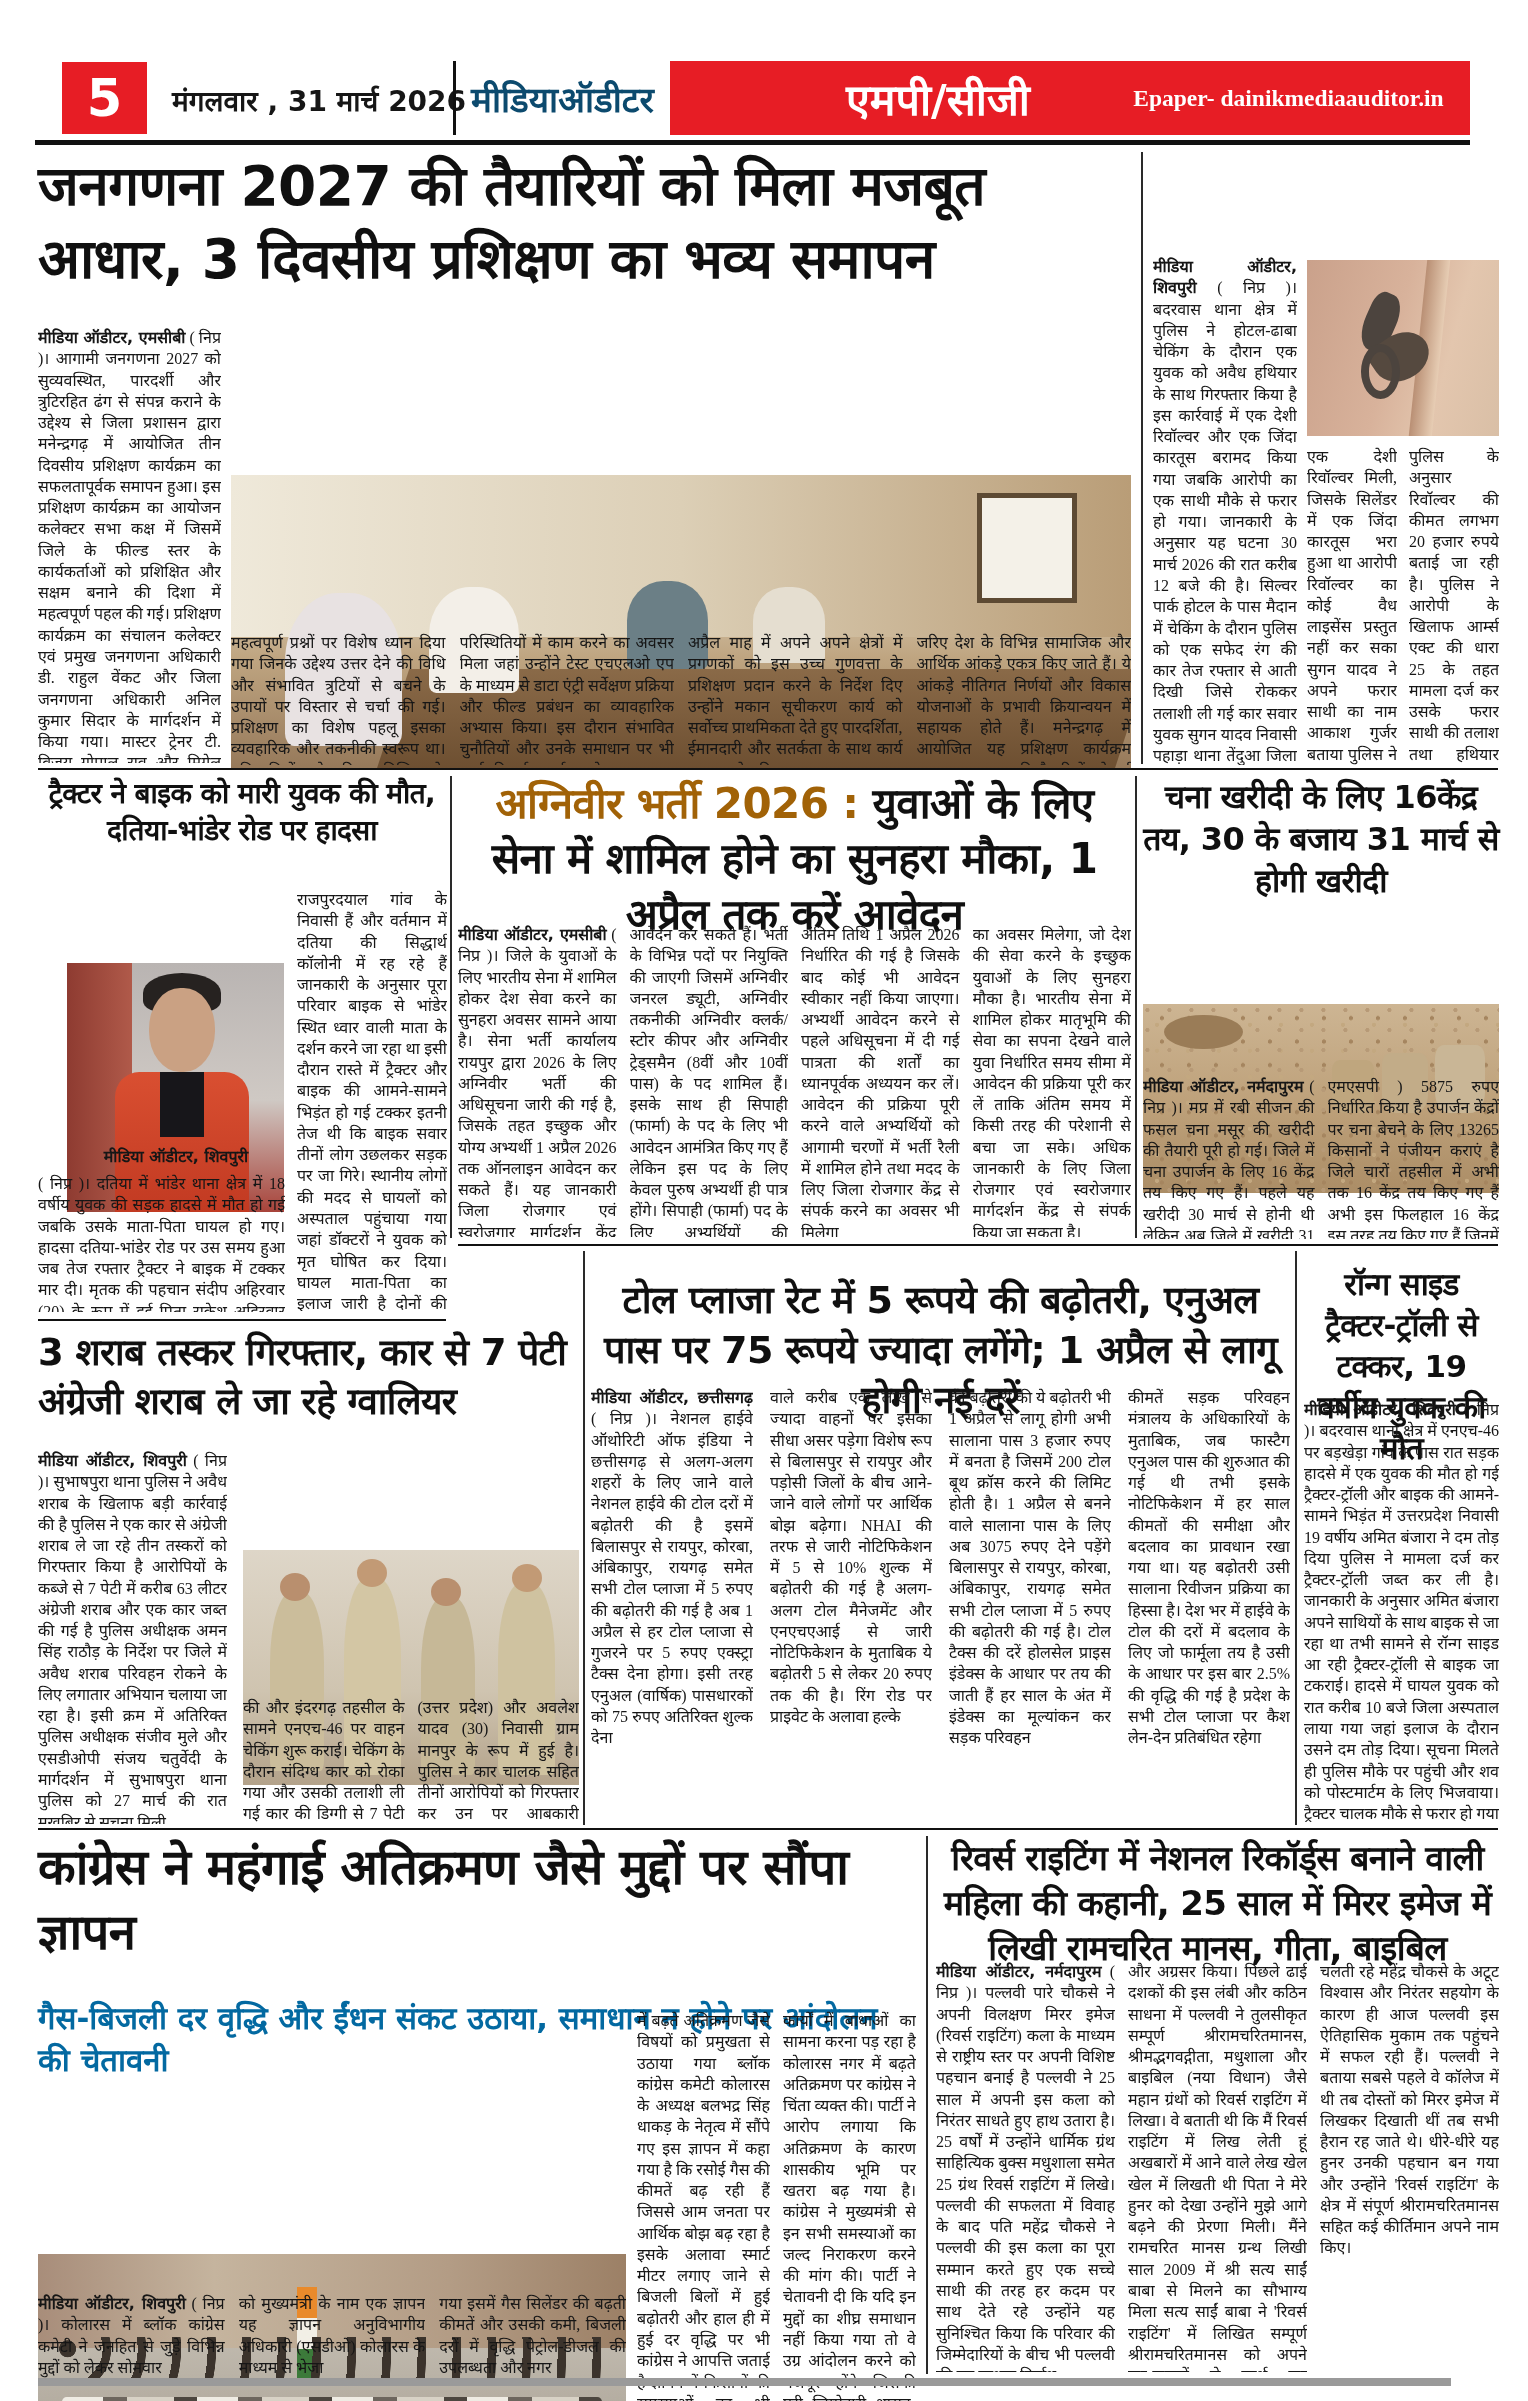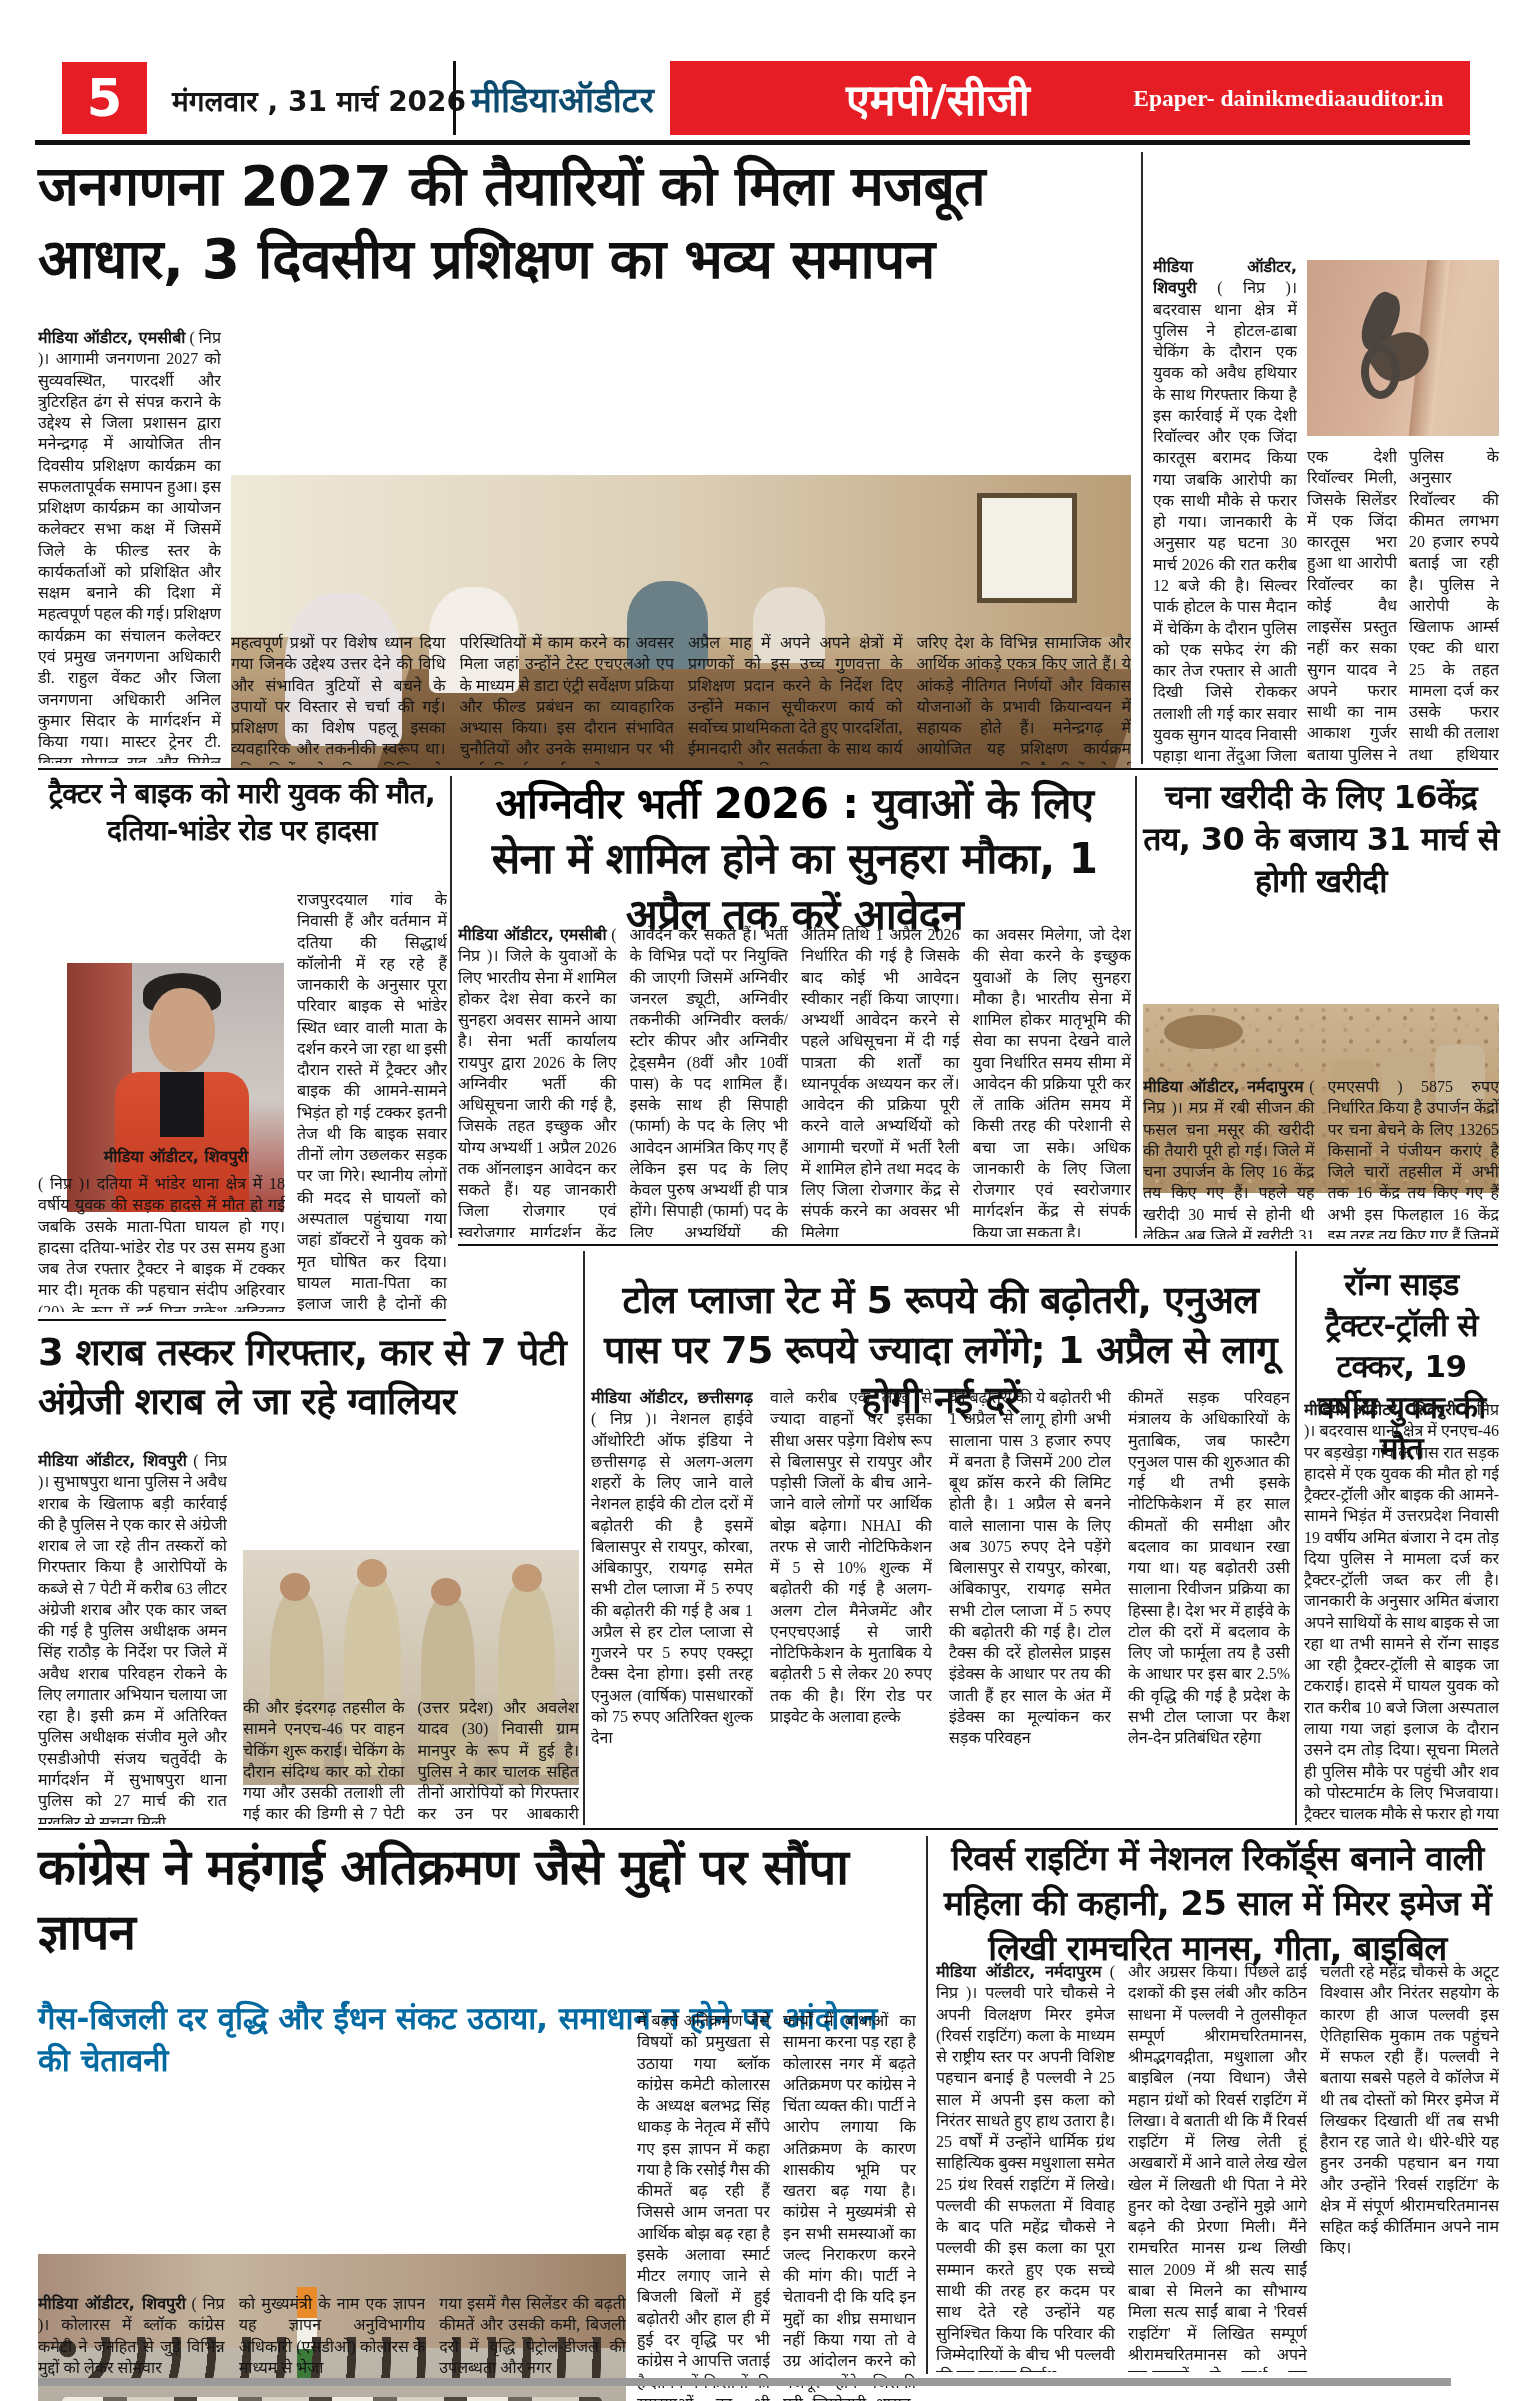--- a/index.html
+++ b/index.html
@@ -16,21 +16,21 @@
   .vdiv{background:#111;}
   .logo{font-family:"DejaVu Sans",sans-serif;font-weight:bold;font-size:35px;color:#0c4a6e;}
   .banner{background:#e71d25;display:flex;align-items:center;}
   .banner .section{color:#fff;font-family:"DejaVu Sans",sans-serif;font-weight:bold;font-size:43px;margin-left:176px;}
   .banner .epaper{color:#fff;font-family:"Liberation Serif",serif;font-weight:bold;font-size:23.5px;margin-left:auto;margin-right:26.4px;}
   .hrule{background:#111;}
   .grayrule{background:#9a9a9a;}
   .vrule{background:#2a2a2a;width:1.8px;}
   
   .headline{font-family:"DejaVu Sans",sans-serif;font-weight:bold;color:#101010;line-height:1.32;letter-spacing:-0.6px;}
-  .headline .red{color:#000000;}
+  .headline .red{color:#a16207;}
   .subhead{font-family:"DejaVu Sans",sans-serif;font-weight:bold;color:#0369a1;}
   .body-col{font-size:16px;line-height:1.33;text-align:justify;overflow:hidden;}
   .byline{font-weight:bold;font-family:"DejaVu Sans",sans-serif;font-size:16px;}
   .cols{display:flex;}
   .cols .body-col{flex:1;}
   .photo{background:#c9bba6;overflow:hidden;position:relative;}
   .photo>div{position:absolute;}
   
   .ph-census{background:linear-gradient(180deg,#e8e0cf 0%,#d8c9b0 38%,#bfa581 62%,#96795a 100%);}
   .ph-census .wall{left:0;top:0;width:100%;height:55%;background:linear-gradient(90deg,#efe9da 0%,#dccfb6 50%,#b99d77 100%);}

